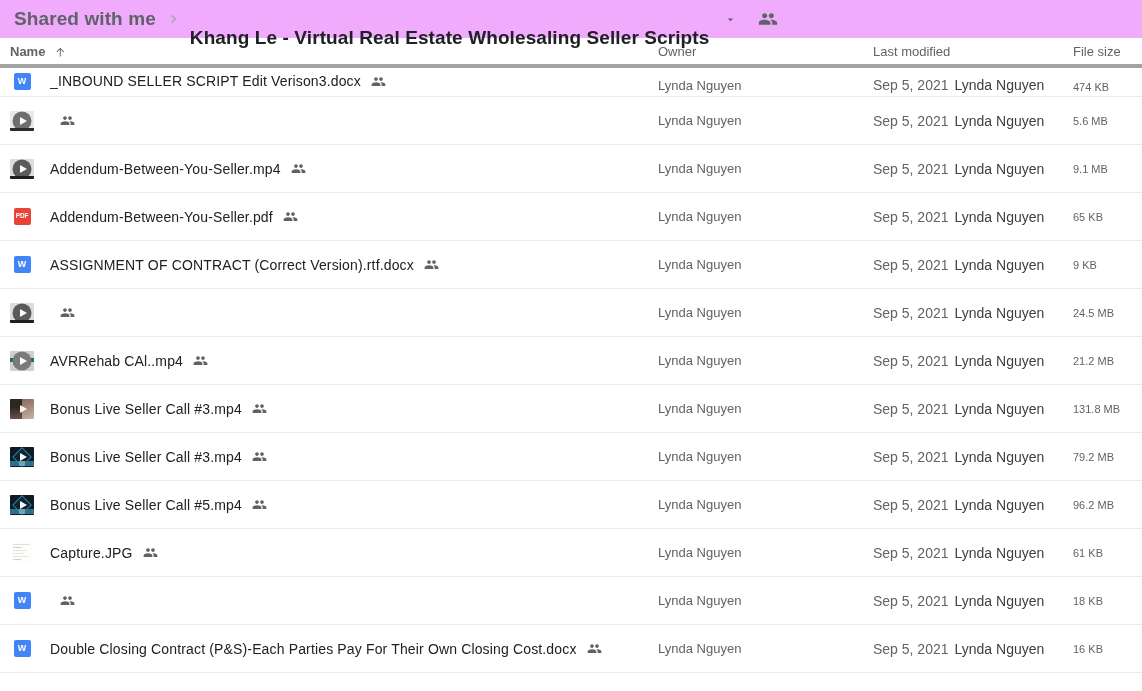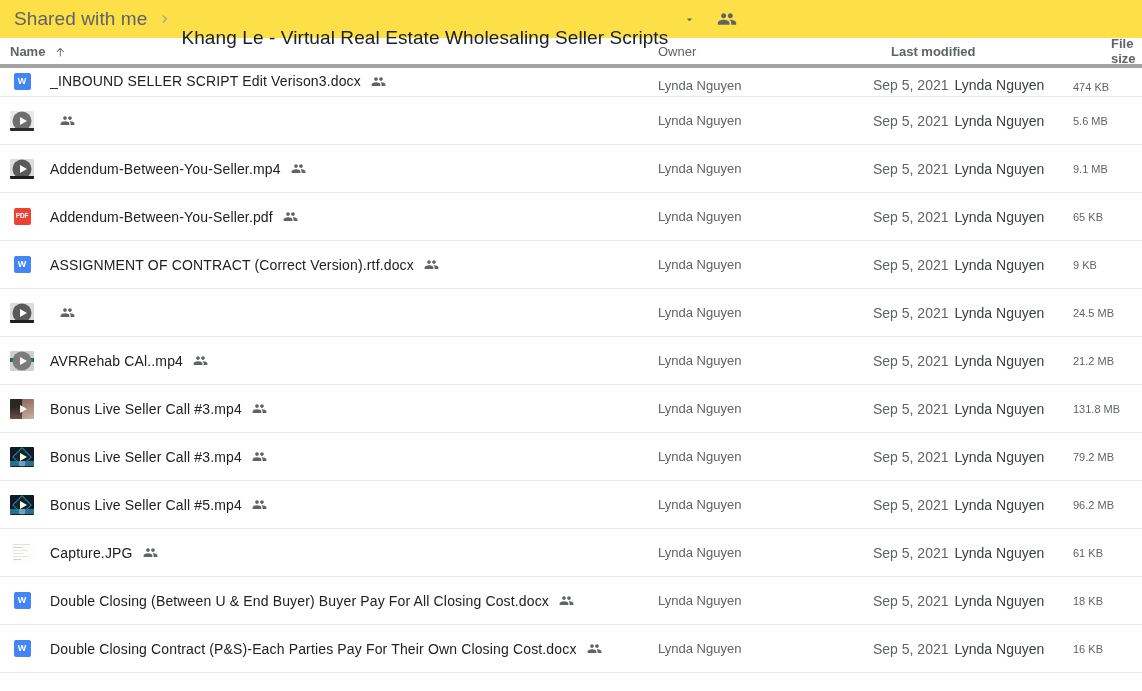--- a/index.html
+++ b/index.html
@@ -11,21 +11,22 @@
     -webkit-font-smoothing: antialiased;
     overflow: hidden;
   }
 
   
   .topbar {
     height: 38px;
     display: flex;
     align-items: center;
     padding: 0 0 0 10px;
-    background: #fde047;
+    background: #f0abfc;
+    font-weight: bold;
   }
   .crumb-root {
     font-size: 19px;
     color: #5f6368;
     letter-spacing: .1px;
     padding: 3px 4px;
     border-radius: 4px;
     cursor: pointer;
   }
   .crumb-sep {
@@ -66,22 +67,22 @@
     display: flex;
     align-items: center;
     font-size: 13px;
     font-weight: bold;
     color: #5f6368;
     border-bottom: 4px solid #a3a3a3;
     padding-left: 10px;
   }
   .ch-name   { width: 648px; display: flex; align-items: center; gap: 9px; cursor: pointer; }
   .ch-owner  { width: 215px; font-weight: normal; }
-  .ch-mod    { width: 200px; font-weight: bold; margin-left: 18px; }
-  .ch-size   { flex: 1; font-weight: bold; margin-left: 20px; }
+  .ch-mod    { width: 200px; font-weight: normal; }
+  .ch-size   { flex: 1; font-weight: normal; }
   .sort-arrow { color: #5f6368; display: flex; align-items: center; }
 
   
   .list { width: 1142px; }
   .row {
     height: 48px;
     display: flex;
     align-items: center;
     border-bottom: 1px solid #e8eaed;
     padding-left: 10px;
@@ -516,21 +517,20 @@
         <span>Sep 5, 2021</span>
         <span class="mod-by">Lynda Nguyen</span>
       </div>
       <div class="cell-size">61 KB</div>
     </div>
     <div class="row">
       <div class="cell-name">
         <span class="icon-wrap">
           <span class="ic-word">W</span>
         </span>
-        <span class="fname">Double Closing (Between U &amp; End Buyer) Buyer Pay For All Closing Cost.docx</span>
         <span class="shared-ico">
           <svg width="15" height="15" viewBox="0 0 24 24">
             <path fill="currentColor" d="M16 11c1.66 0 2.99-1.34 2.99-3S17.66 5 16 5c-1.66 0-3 1.34-3 3s1.34 3 3 3zm-8 0c1.66 0 2.99-1.34 2.99-3S9.66 5 8 5C6.34 5 5 6.34 5 8s1.34 3 3 3zm0 2c-2.33 0-7 1.17-7 3.5V19h14v-2.5c0-2.33-4.67-3.5-7-3.5zm8 0c-.29 0-.62.02-.97.05 1.16.84 1.97 1.97 1.97 3.45V19h6v-2.5c0-2.33-4.67-3.5-7-3.5z"></path>
           </svg>
         </span>
       </div>
       <div class="cell-owner">Lynda Nguyen</div>
       <div class="cell-mod">
         <span>Sep 5, 2021</span>
         <span class="mod-by">Lynda Nguyen</span>

